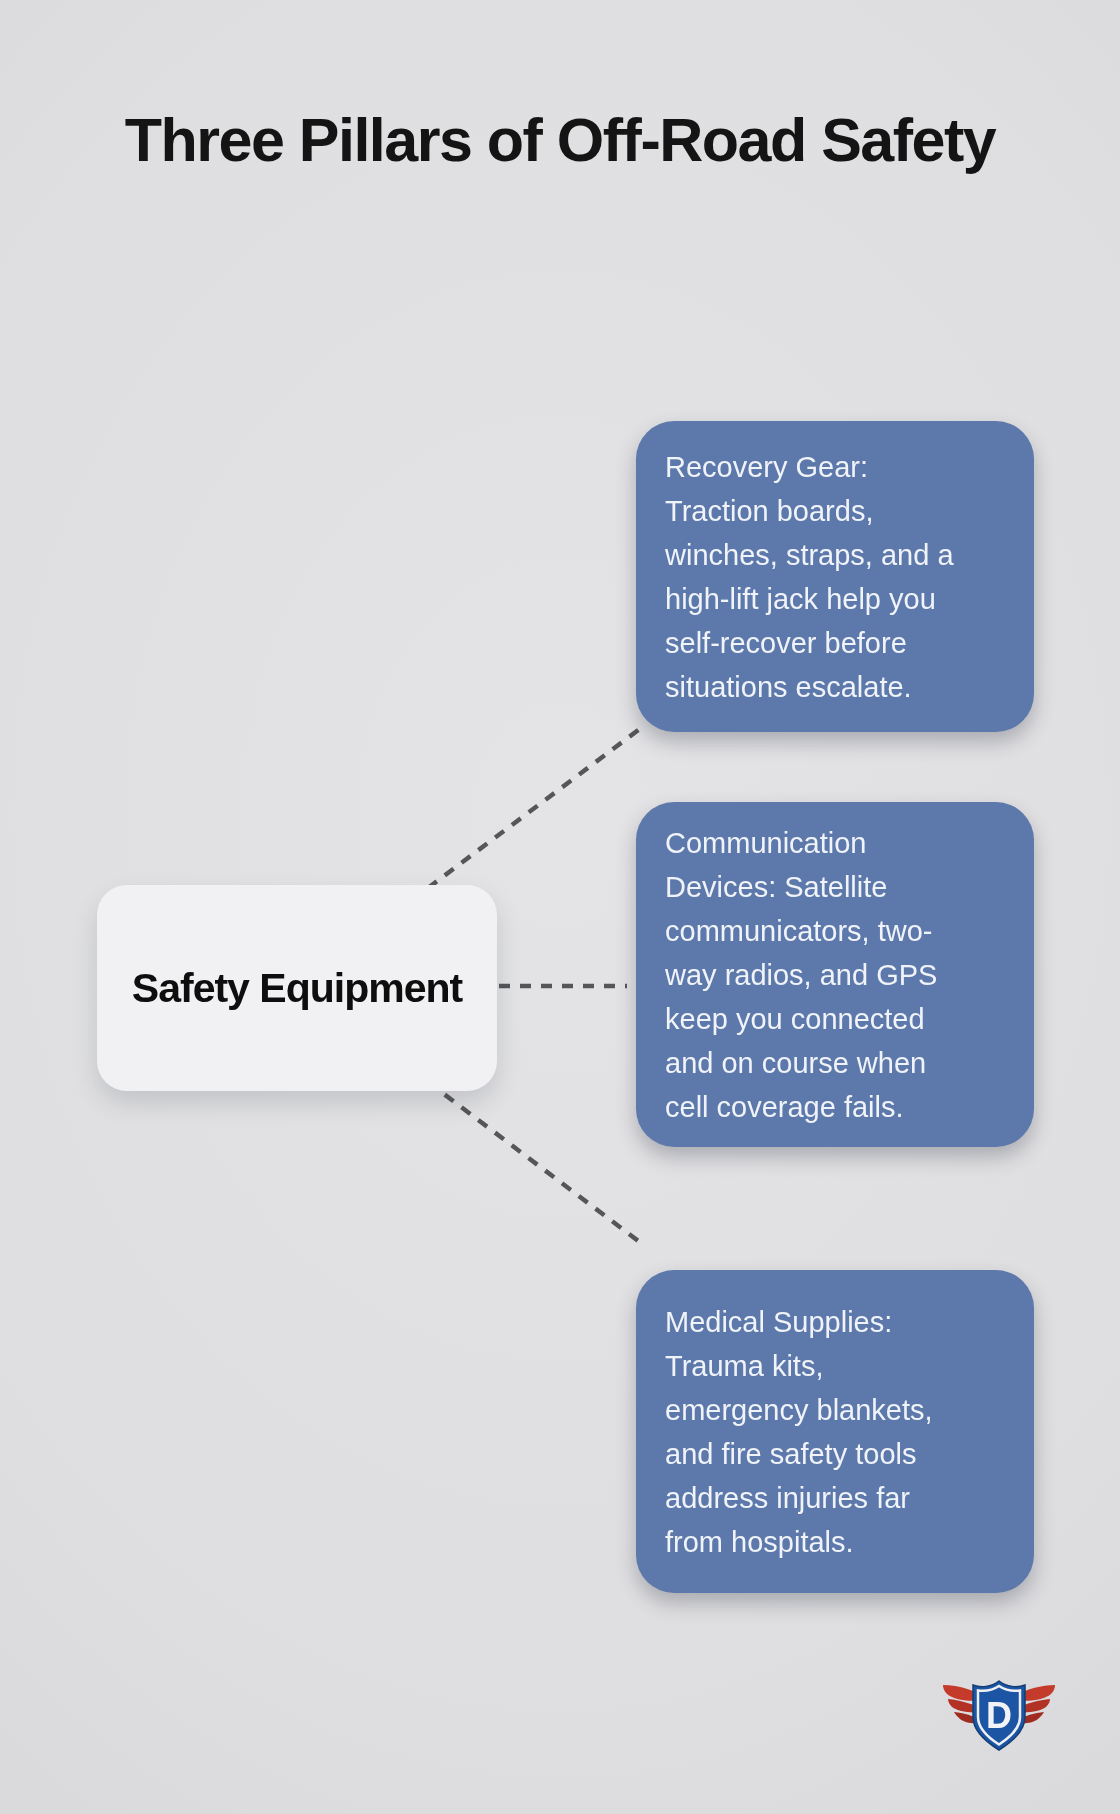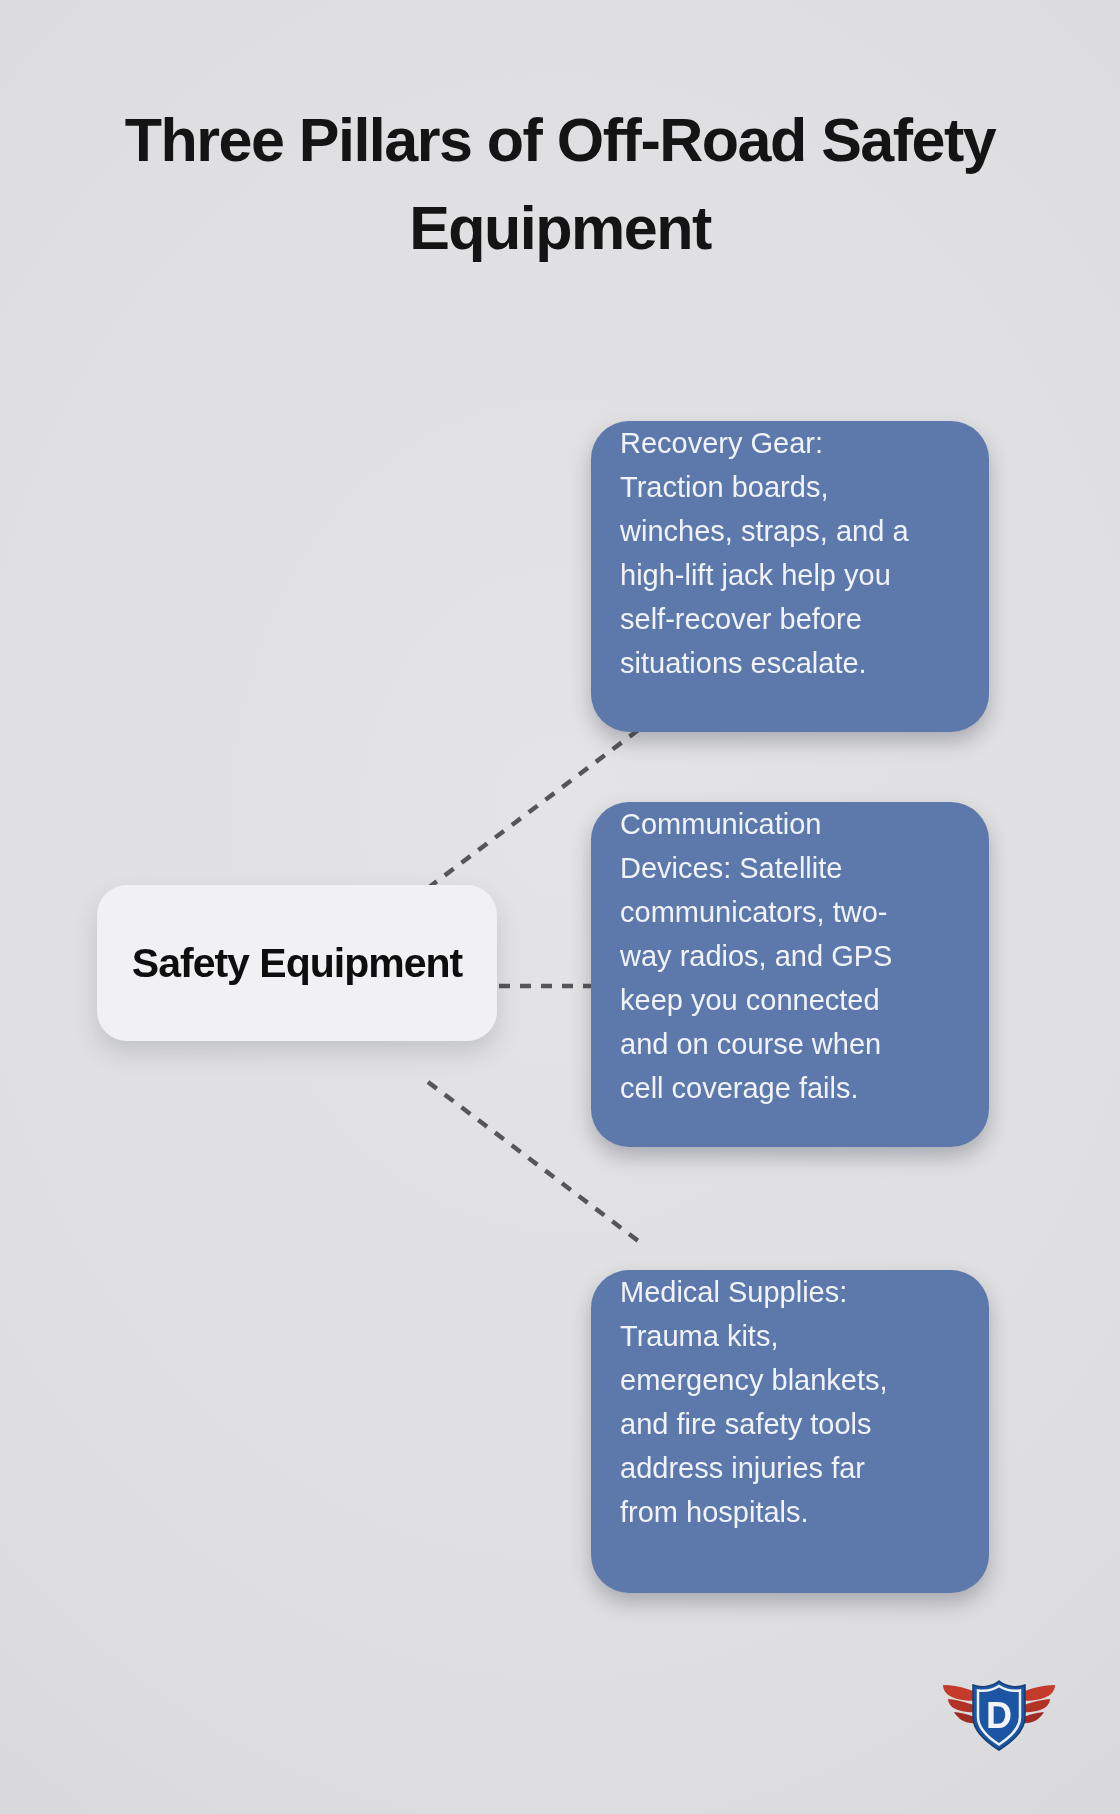--- a/index.html
+++ b/index.html
@@ -27,37 +27,37 @@
     pointer-events:none;
   }
   .connectors line{
     stroke:#565659;
     stroke-width:4.5;
     stroke-dasharray:11 10;
   }
   .center-node{
     position:absolute;
     left:97px;top:885px;
-    width:400px;height:156px;
+    width:400px;height:206px;
     background:#f1f1f4;
     border-radius:30px;
     box-shadow:0 12px 24px rgba(60,64,80,0.18);
     display:flex;align-items:center;justify-content:center;
     color:#0e0e0e;
     font-size:41px;font-weight:700;letter-spacing:-1px;
     text-align:center;
   }
   .pillar-card{
     position:absolute;
-    left:591px;
+    left:636px;
     width:398px;
     background:#5d79ac;
     border-radius:38px;
     box-shadow:0 10px 20px rgba(45,50,65,0.30);
-    display:flex;align-items:flex-start;
+    display:flex;align-items:center;
     box-sizing:border-box;
     padding:0 22px 0 29px;
   }
   .pillar-card p{
     margin:0;
     color:#f0f3f8;
     font-size:29px;
     line-height:44px;
     white-space:pre-line;
   }
@@ -75,21 +75,20 @@
     font-weight:700;
   }
 </style>
 </head>
 <body>
 
 <div class="canvas">
 
   <div class="title">
     <div>Three Pillars of Off-Road Safety</div>
-    <div>Equipment</div>
   </div>
 
   <svg class="connectors" aria-hidden="true">
     <line x1="428" y1="888" x2="641" y2="728"></line>
     <line x1="499" y1="986" x2="627" y2="986"></line>
     <line x1="428" y1="1082" x2="641" y2="1243"></line>
   </svg>
 
   <div class="center-node">
     <span>Safety Equipment</span>

